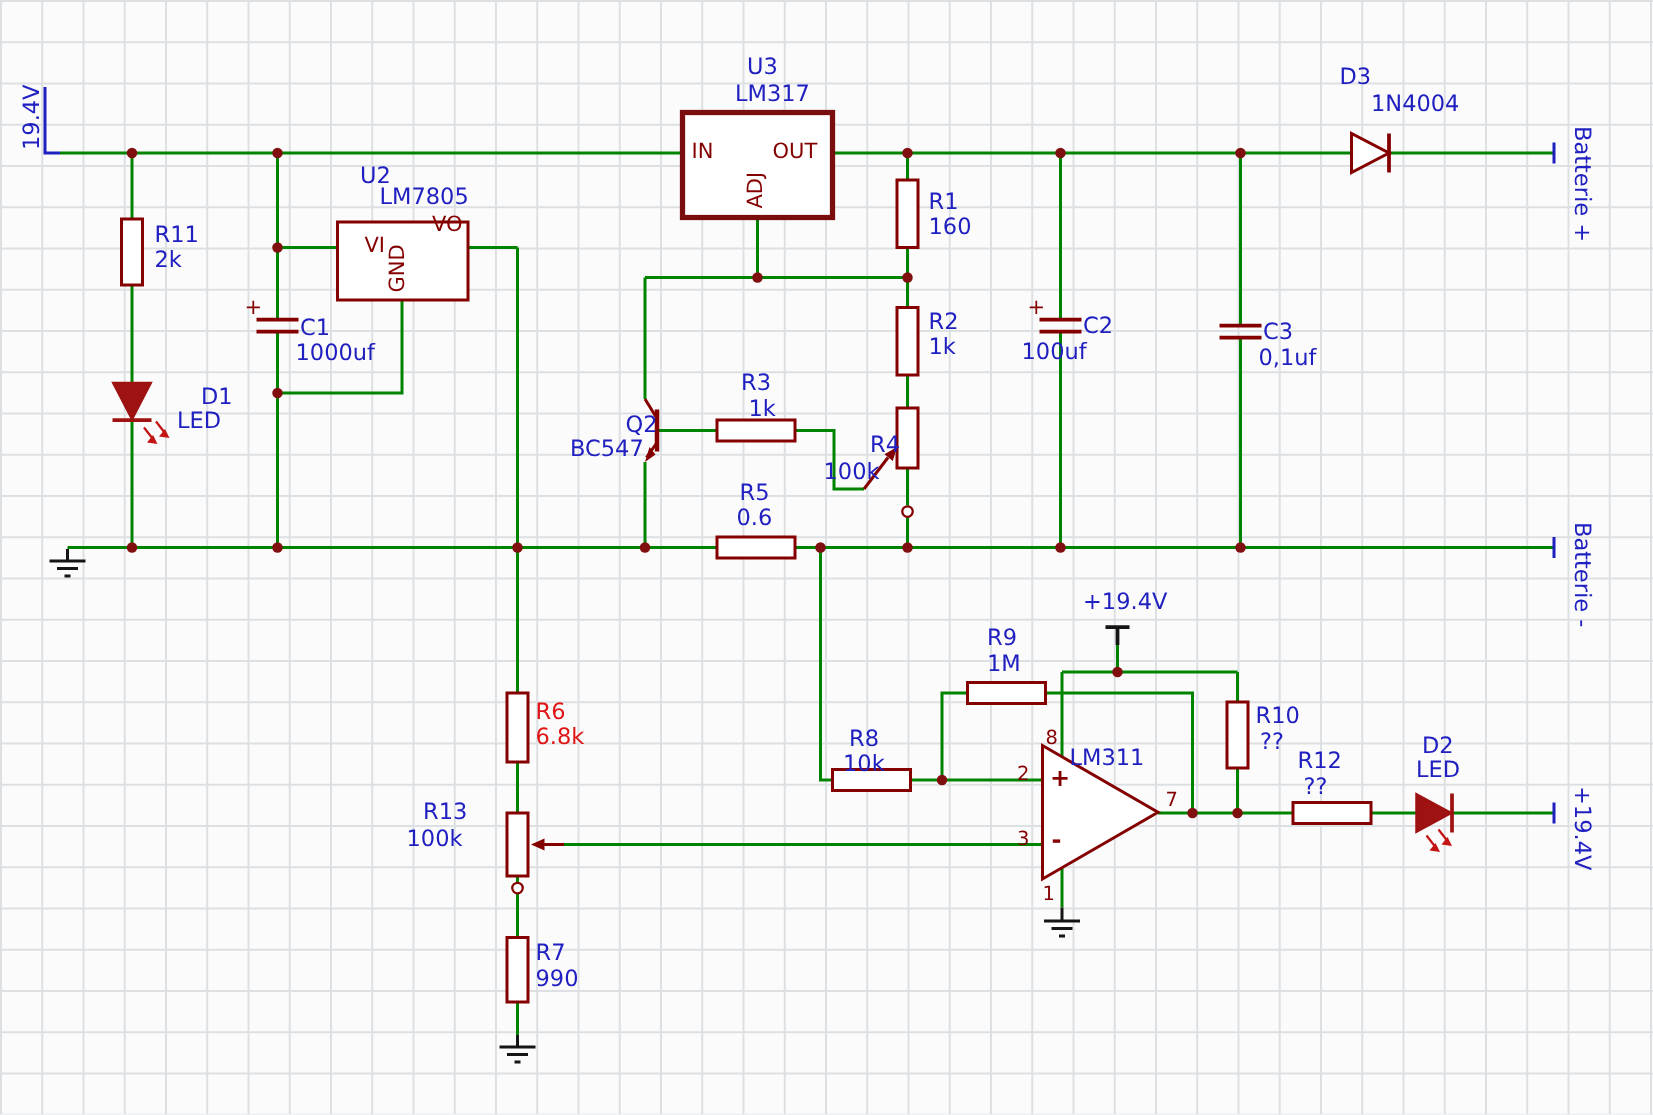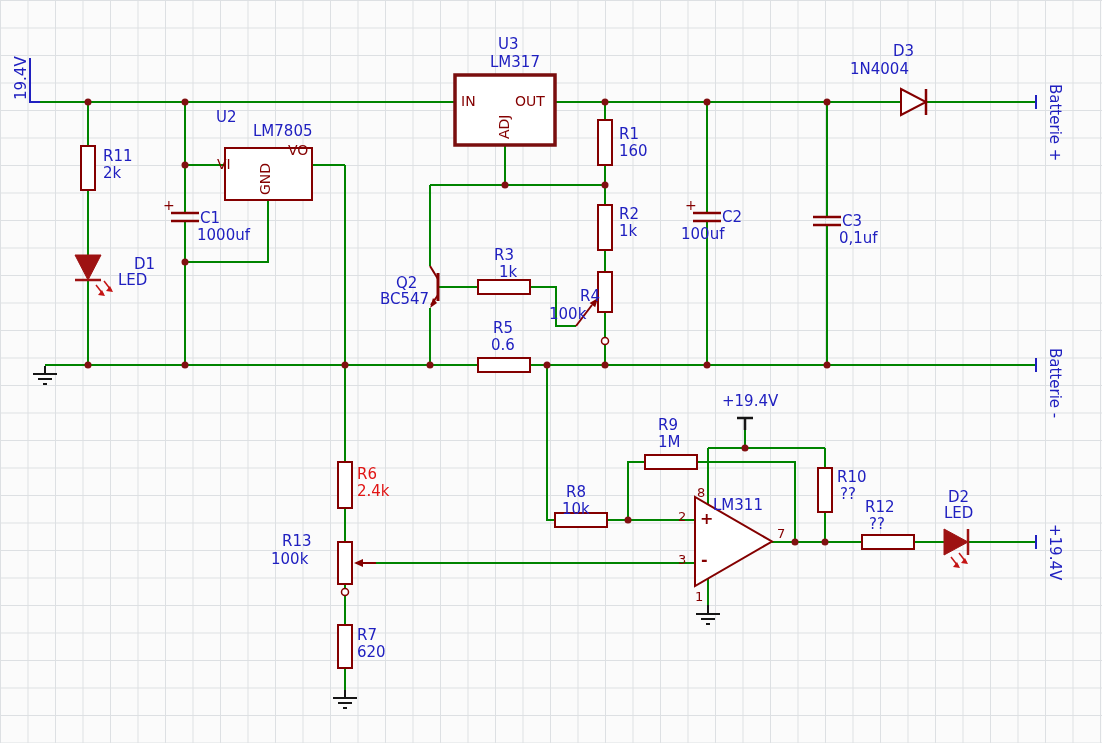--- a/index.html
+++ b/index.html
@@ -199,23 +199,23 @@
         <circle cx="825" cy="542" r="3.5"></circle>
     </g>
   </svg>
 
   <span class="lbl rccw" style="left:14px;top:100px">19.4V</span>
   <span class="lbl rcw" style="left:1062px;top:84px">Batterie +</span>
   <span class="lbl rcw" style="left:1062px;top:348px">Batterie -</span>
   <span class="lbl rcw" style="left:1062px;top:524px">+19.4V</span>
   <span class="lbl" style="left:722px;top:394px">+19.4V</span>
 
-  <span class="lbl" style="left:216px;top:110px">U2</span>
+  <span class="lbl" style="left:240px;top:110px">U2</span>
   <span class="lbl" style="left:253px;top:124px">LM7805</span>
-  <span class="lbl pin" style="left:217px;top:157px">VI</span>
+  <span class="lbl pin" style="left:243px;top:157px">VI</span>
   <span class="lbl pin" style="left:288px;top:143px">VO</span>
   <span class="lbl pin rccw" style="left:258px;top:195px">GND</span>
 
   <span class="lbl" style="left:498px;top:37px">U3</span>
   <span class="lbl" style="left:490px;top:55px">LM317</span>
   <span class="lbl pin" style="left:461px;top:94px">IN</span>
   <span class="lbl pin" style="left:515px;top:94px">OUT</span>
   <span class="lbl pin rccw" style="left:497px;top:139px">ADJ</span>
 
   <span class="lbl" style="left:713px;top:498px">LM311</span>
@@ -233,45 +233,45 @@
   <span class="lbl" style="left:619px;top:144px">160</span>
   <span class="lbl" style="left:619px;top:207px">R2</span>
   <span class="lbl" style="left:619px;top:224px">1k</span>
   <span class="lbl" style="left:494px;top:248px">R3</span>
   <span class="lbl" style="left:499px;top:265px">1k</span>
   <span class="lbl" style="left:580px;top:289px">R4</span>
   <span class="lbl" style="left:549px;top:307px">100k</span>
   <span class="lbl" style="left:493px;top:321px">R5</span>
   <span class="lbl" style="left:491px;top:338px">0.6</span>
   <span class="lbl hl" style="left:357px;top:467px">R6</span>
-  <span class="lbl hl" style="left:357px;top:484px">2.4k</span>
+  <span class="lbl hl" style="left:357px;top:484px">6.8k</span>
   <span class="lbl" style="left:282px;top:534px">R13</span>
   <span class="lbl" style="left:271px;top:552px">100k</span>
   <span class="lbl" style="left:357px;top:628px">R7</span>
-  <span class="lbl" style="left:357px;top:645px">620</span>
+  <span class="lbl" style="left:357px;top:645px">990</span>
   <span class="lbl" style="left:566px;top:485px">R8</span>
   <span class="lbl" style="left:562px;top:502px">10k</span>
   <span class="lbl" style="left:658px;top:418px">R9</span>
   <span class="lbl" style="left:658px;top:435px">1M</span>
   <span class="lbl" style="left:837px;top:470px">R10</span>
   <span class="lbl" style="left:840px;top:487px">??</span>
   <span class="lbl" style="left:865px;top:500px">R12</span>
   <span class="lbl" style="left:869px;top:517px">??</span>
 
   <span class="lbl pin" style="left:163px;top:198px">+</span>
   <span class="lbl" style="left:200px;top:211px">C1</span>
   <span class="lbl" style="left:197px;top:228px">1000uf</span>
   <span class="lbl pin" style="left:685px;top:198px">+</span>
   <span class="lbl" style="left:722px;top:210px">C2</span>
   <span class="lbl" style="left:681px;top:227px">100uf</span>
   <span class="lbl" style="left:842px;top:214px">C3</span>
   <span class="lbl" style="left:839px;top:231px">0,1uf</span>
 
   <span class="lbl" style="left:893px;top:44px">D3</span>
-  <span class="lbl" style="left:850px;top:62px">1N4004</span>
+  <span class="lbl" style="left:914px;top:62px">1N4004</span>
   <span class="lbl" style="left:134px;top:257px">D1</span>
   <span class="lbl" style="left:118px;top:273px">LED</span>
   <span class="lbl" style="left:948px;top:490px">D2</span>
   <span class="lbl" style="left:944px;top:506px">LED</span>
-  <span class="lbl" style="left:396px;top:276px">Q2</span>
+  <span class="lbl" style="left:417px;top:276px">Q2</span>
   <span class="lbl" style="left:380px;top:292px">BC547</span>
 
 </div>
 
 </body></html>

